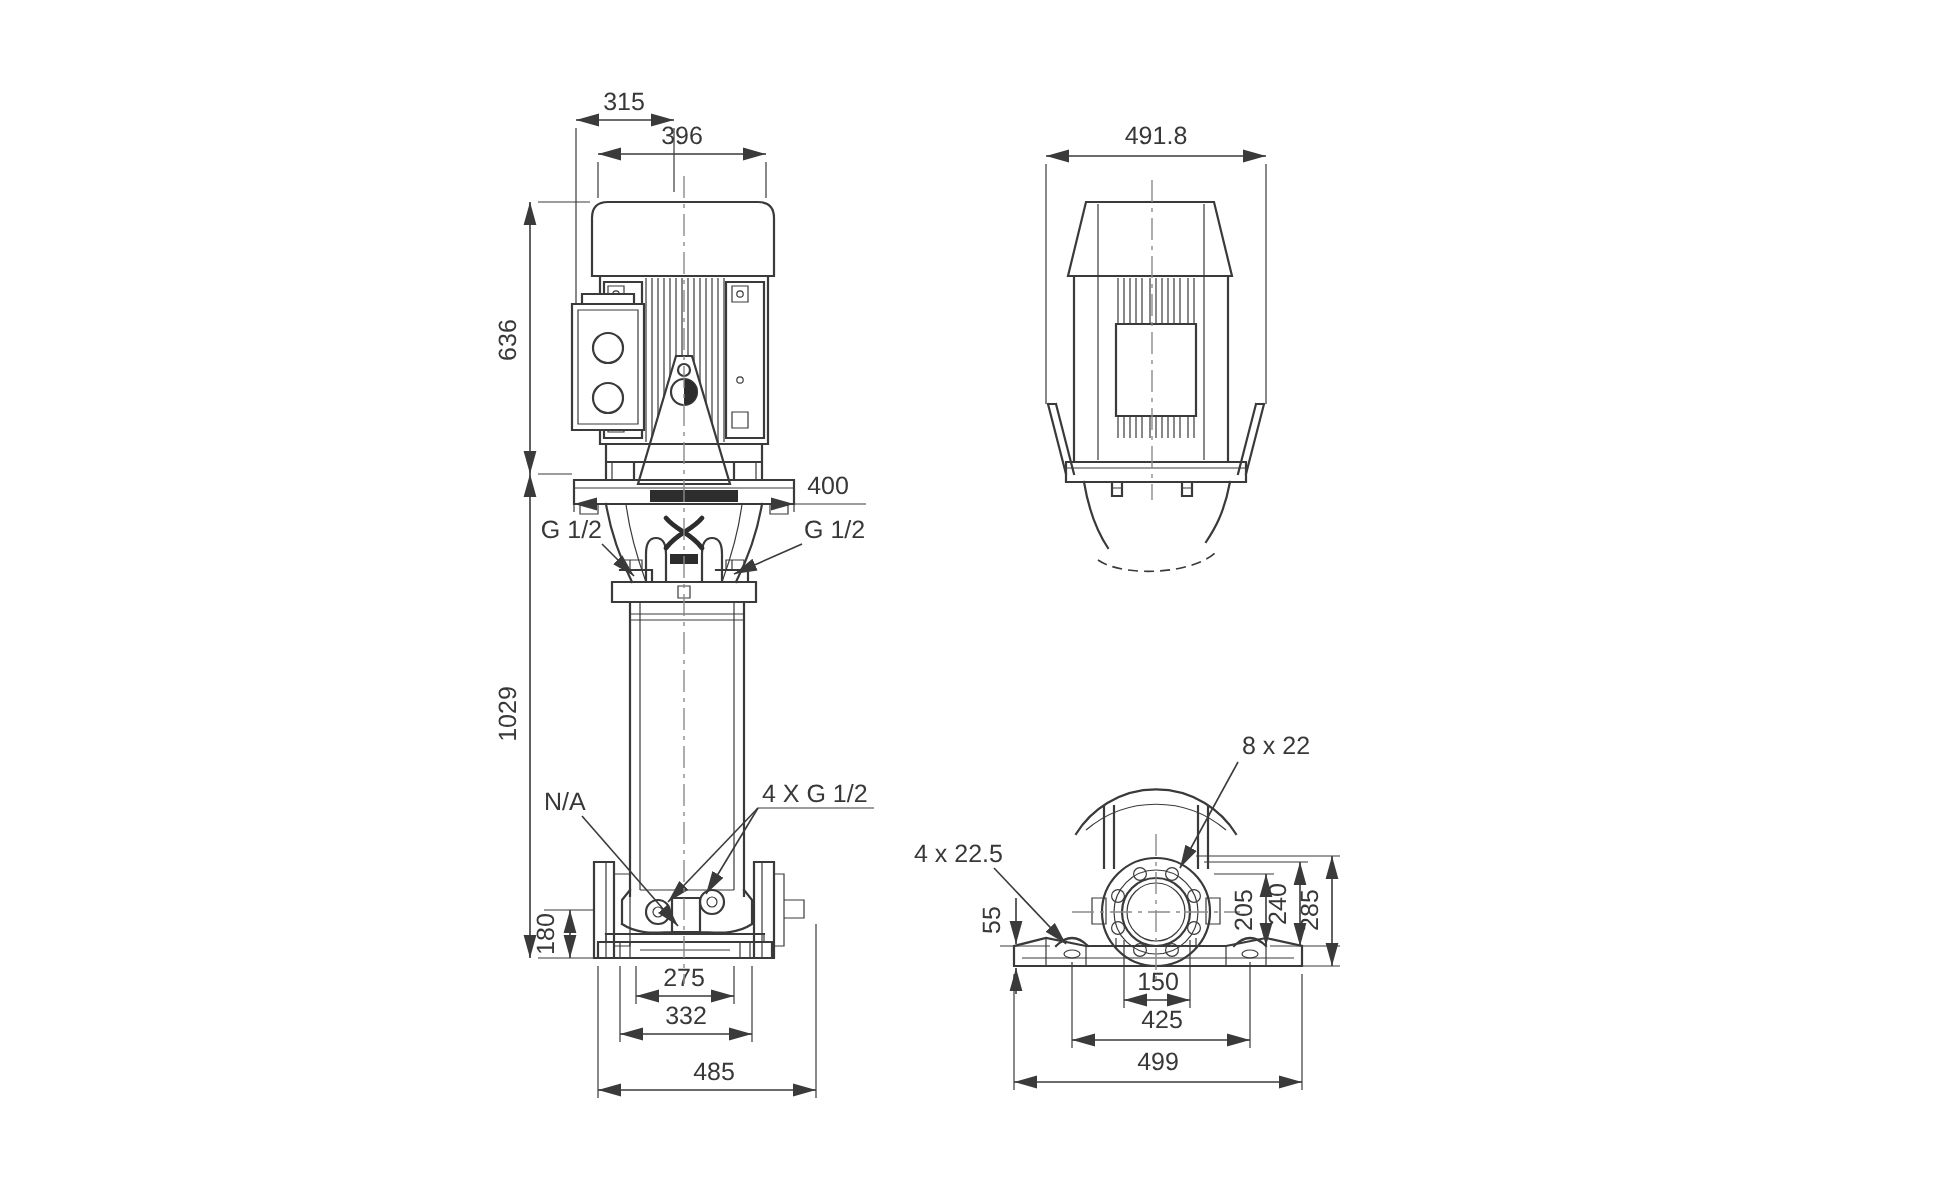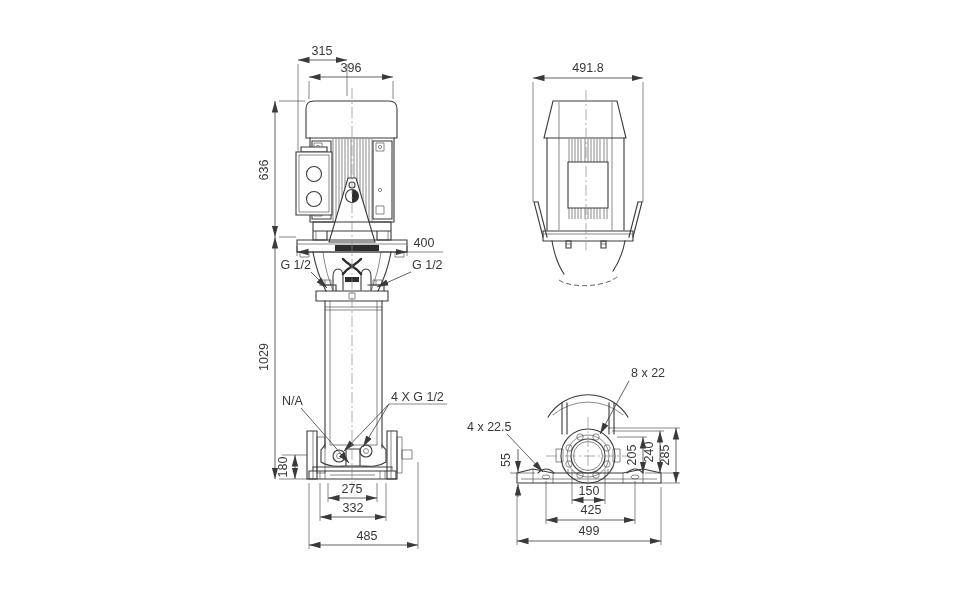--- a/index.html
+++ b/index.html
@@ -1,16 +1,16 @@
 <!DOCTYPE html>
 <html><head>
 <meta charset="utf-8">
 <style>
   html,body{margin:0;padding:0;background:#ffffff;}
-  .stage{position:relative;width:807px;height:600px;background:#ffffff;overflow:hidden;margin-left:10px;}
+  .stage{position:relative;width:807px;height:600px;background:#ffffff;overflow:hidden;}
   svg{display:block;}
   .o{stroke:#3a3a3a;stroke-width:1.1;fill:none;stroke-linecap:square;}
   .of{stroke:#3a3a3a;stroke-width:1.1;fill:#ffffff;}
   .f{stroke:#3a3a3a;stroke-width:0.6;fill:none;}
   .d{stroke:#3a3a3a;stroke-width:0.8;fill:none;}
   .e{stroke:#3a3a3a;stroke-width:0.6;fill:none;}
   .cl{stroke:#8a8a8a;stroke-width:0.7;fill:none;stroke-dasharray:11 3 2 3;}
   .dash{stroke:#3a3a3a;stroke-width:0.8;fill:none;stroke-dasharray:5 3;}
   .dk{fill:#2d2d2d;stroke:none;}
   .xl{stroke:#2d2d2d;stroke-width:2.4;fill:none;stroke-linecap:round;}

